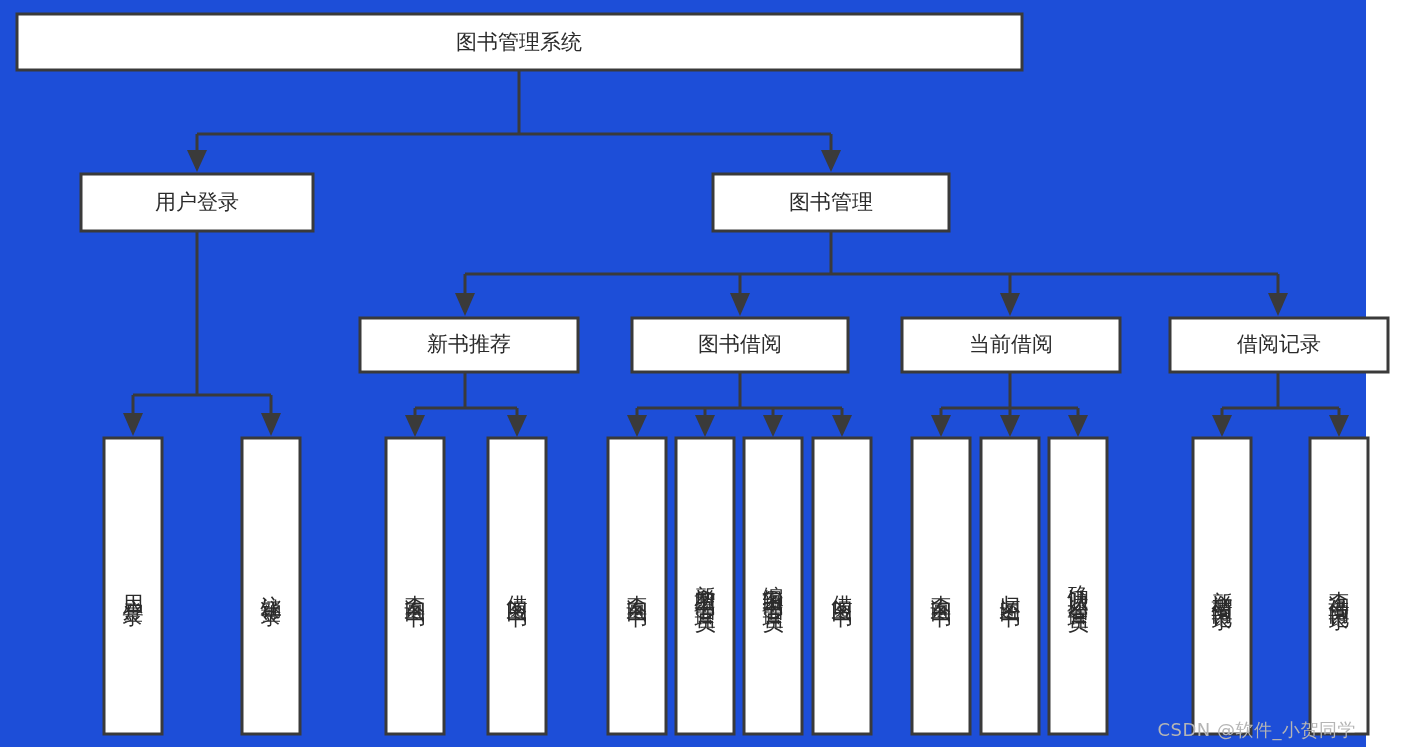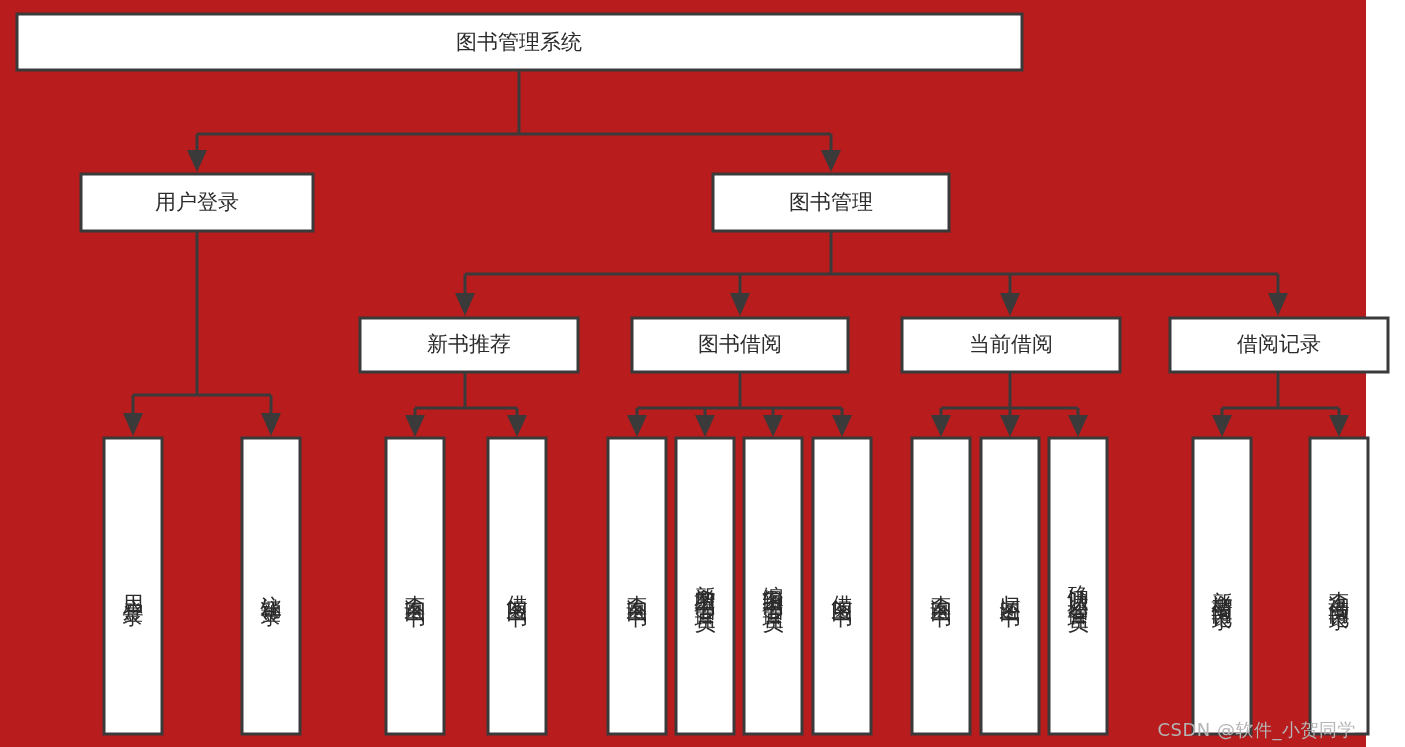--- a/index.html
+++ b/index.html
@@ -11,21 +11,21 @@
   body {
     width: 1405px;
     height: 747px;
     overflow: hidden;
     font-family: "DejaVu Sans", "Liberation Sans", sans-serif;
   }
   #diagram-root {
     position: relative;
     width: 1366px;
     height: 747px;
-    background: #b91c1c;
+    background: #1d4ed8;
   }
   svg#tree-svg {
     position: absolute;
     top: 0;
     left: 0;
     width: 1405px;
     height: 747px;
     display: block;
   }
   .node-box {

